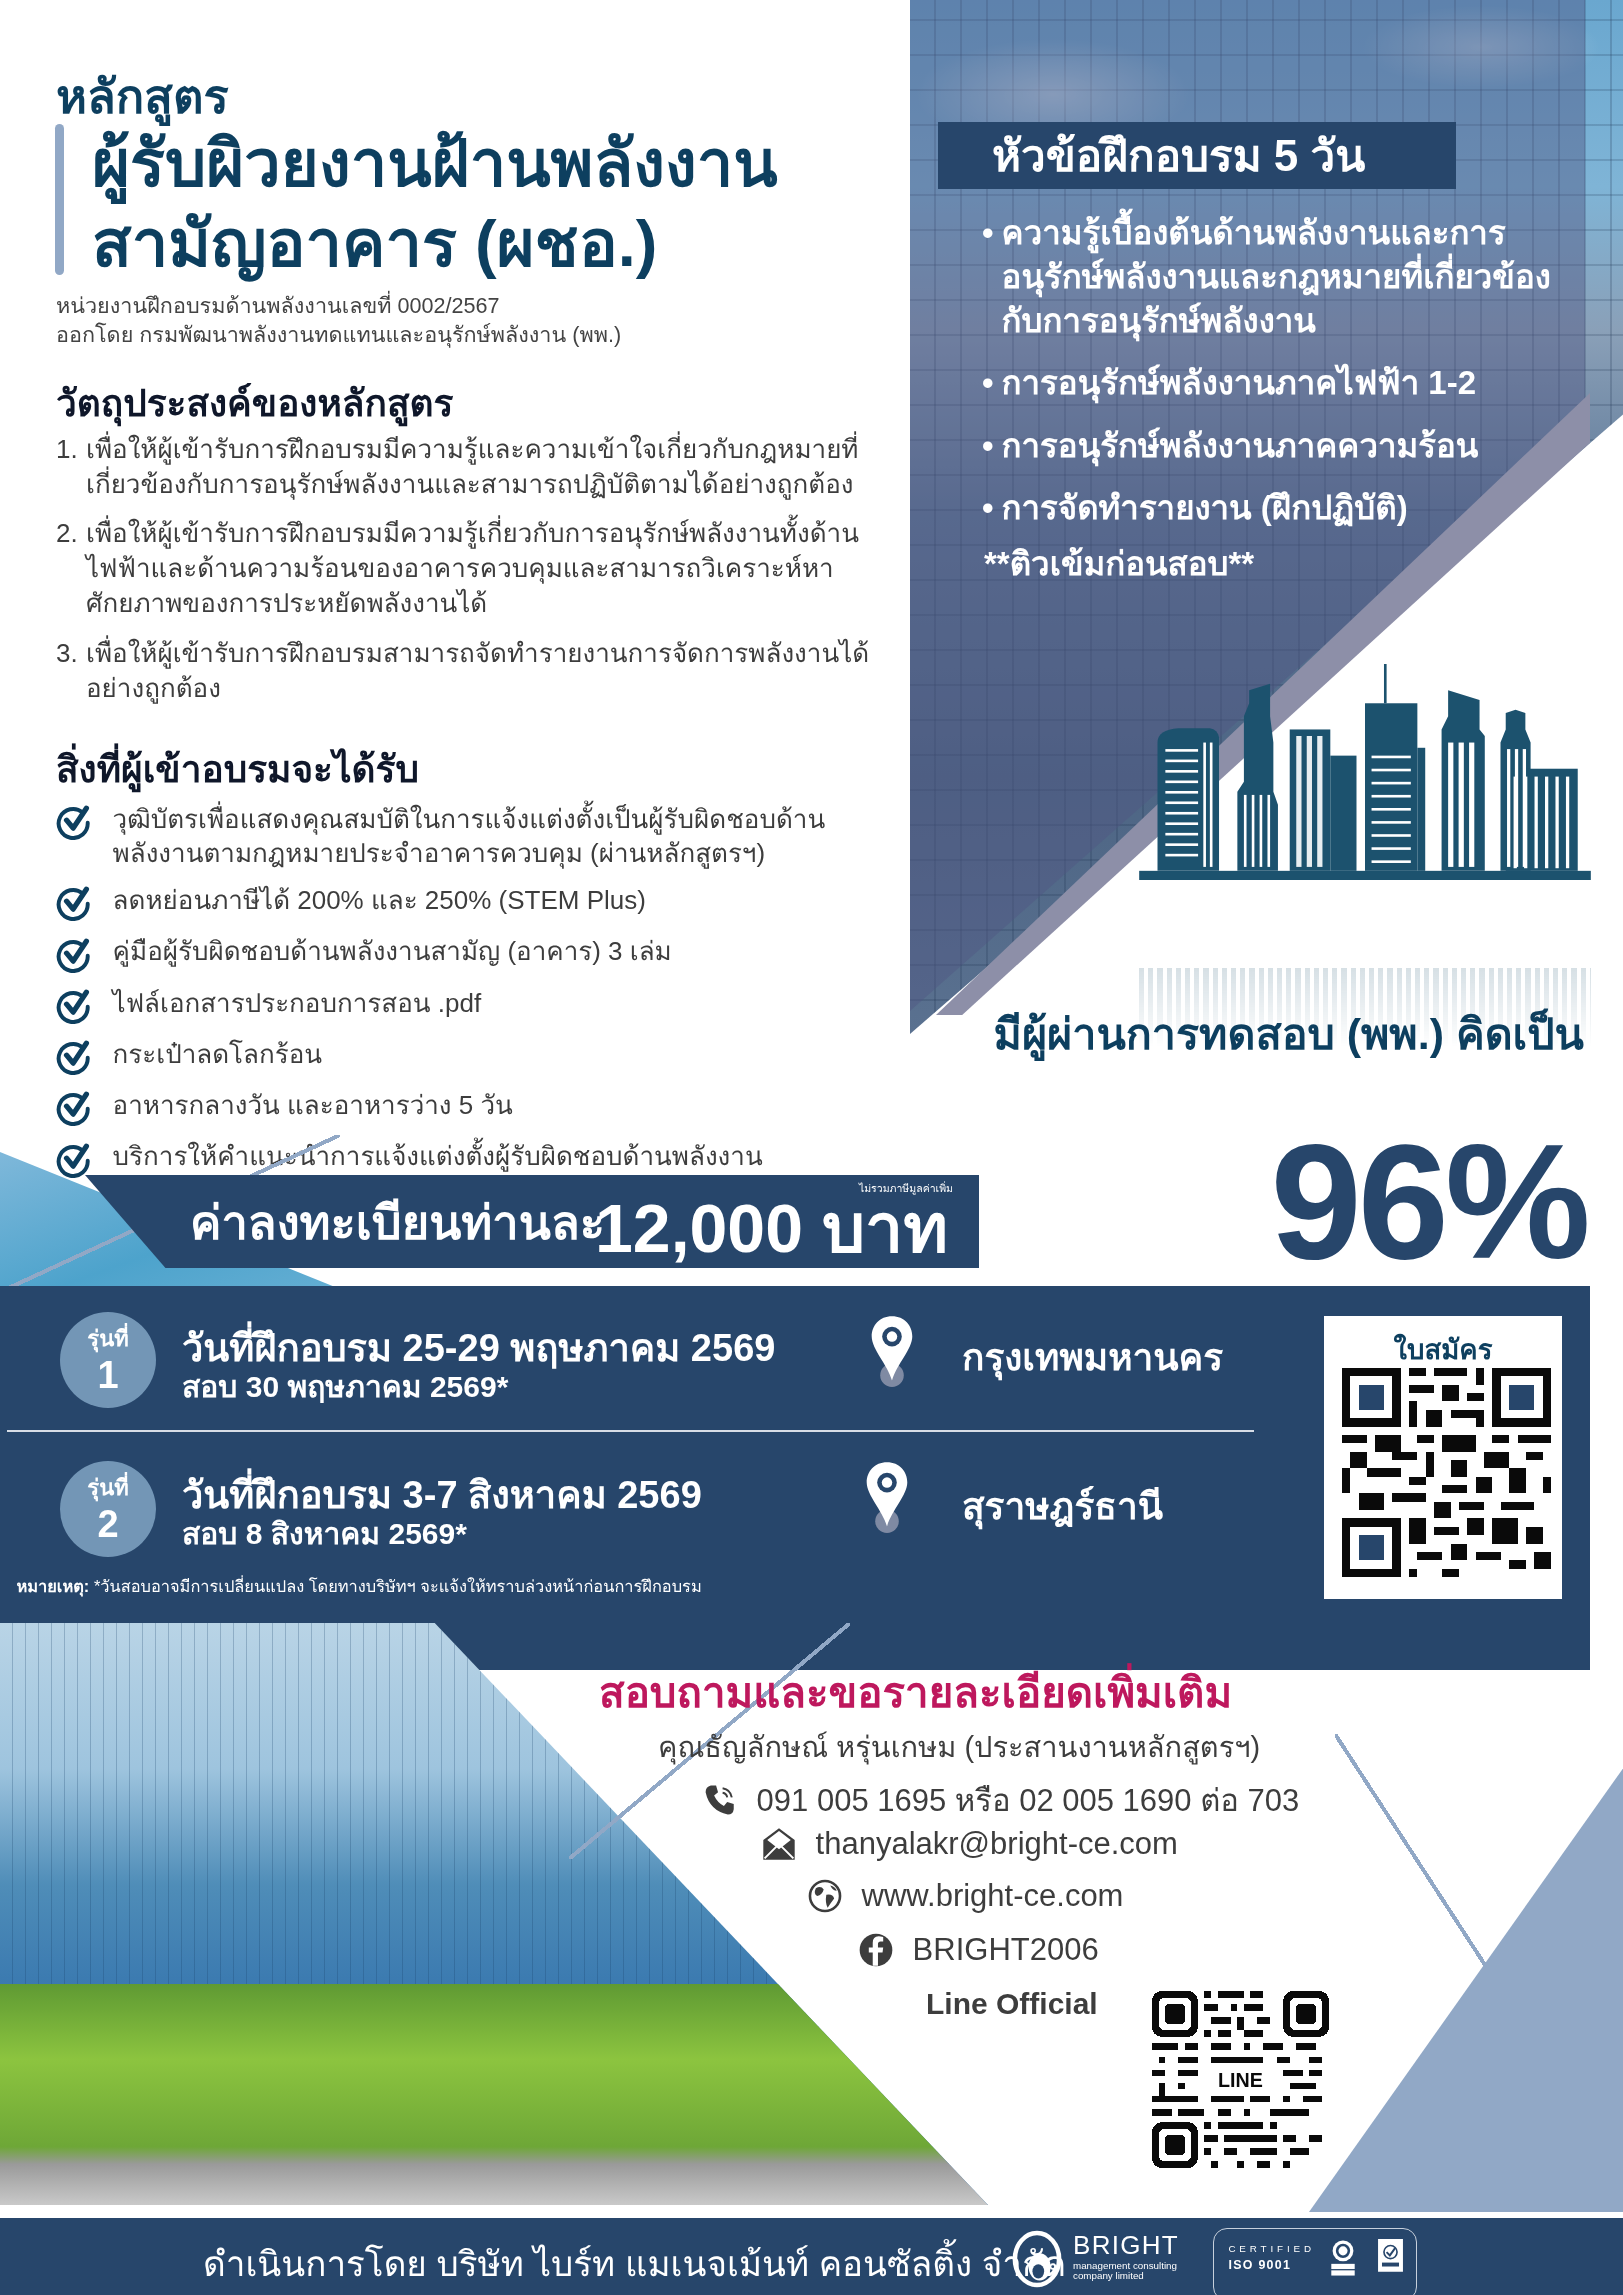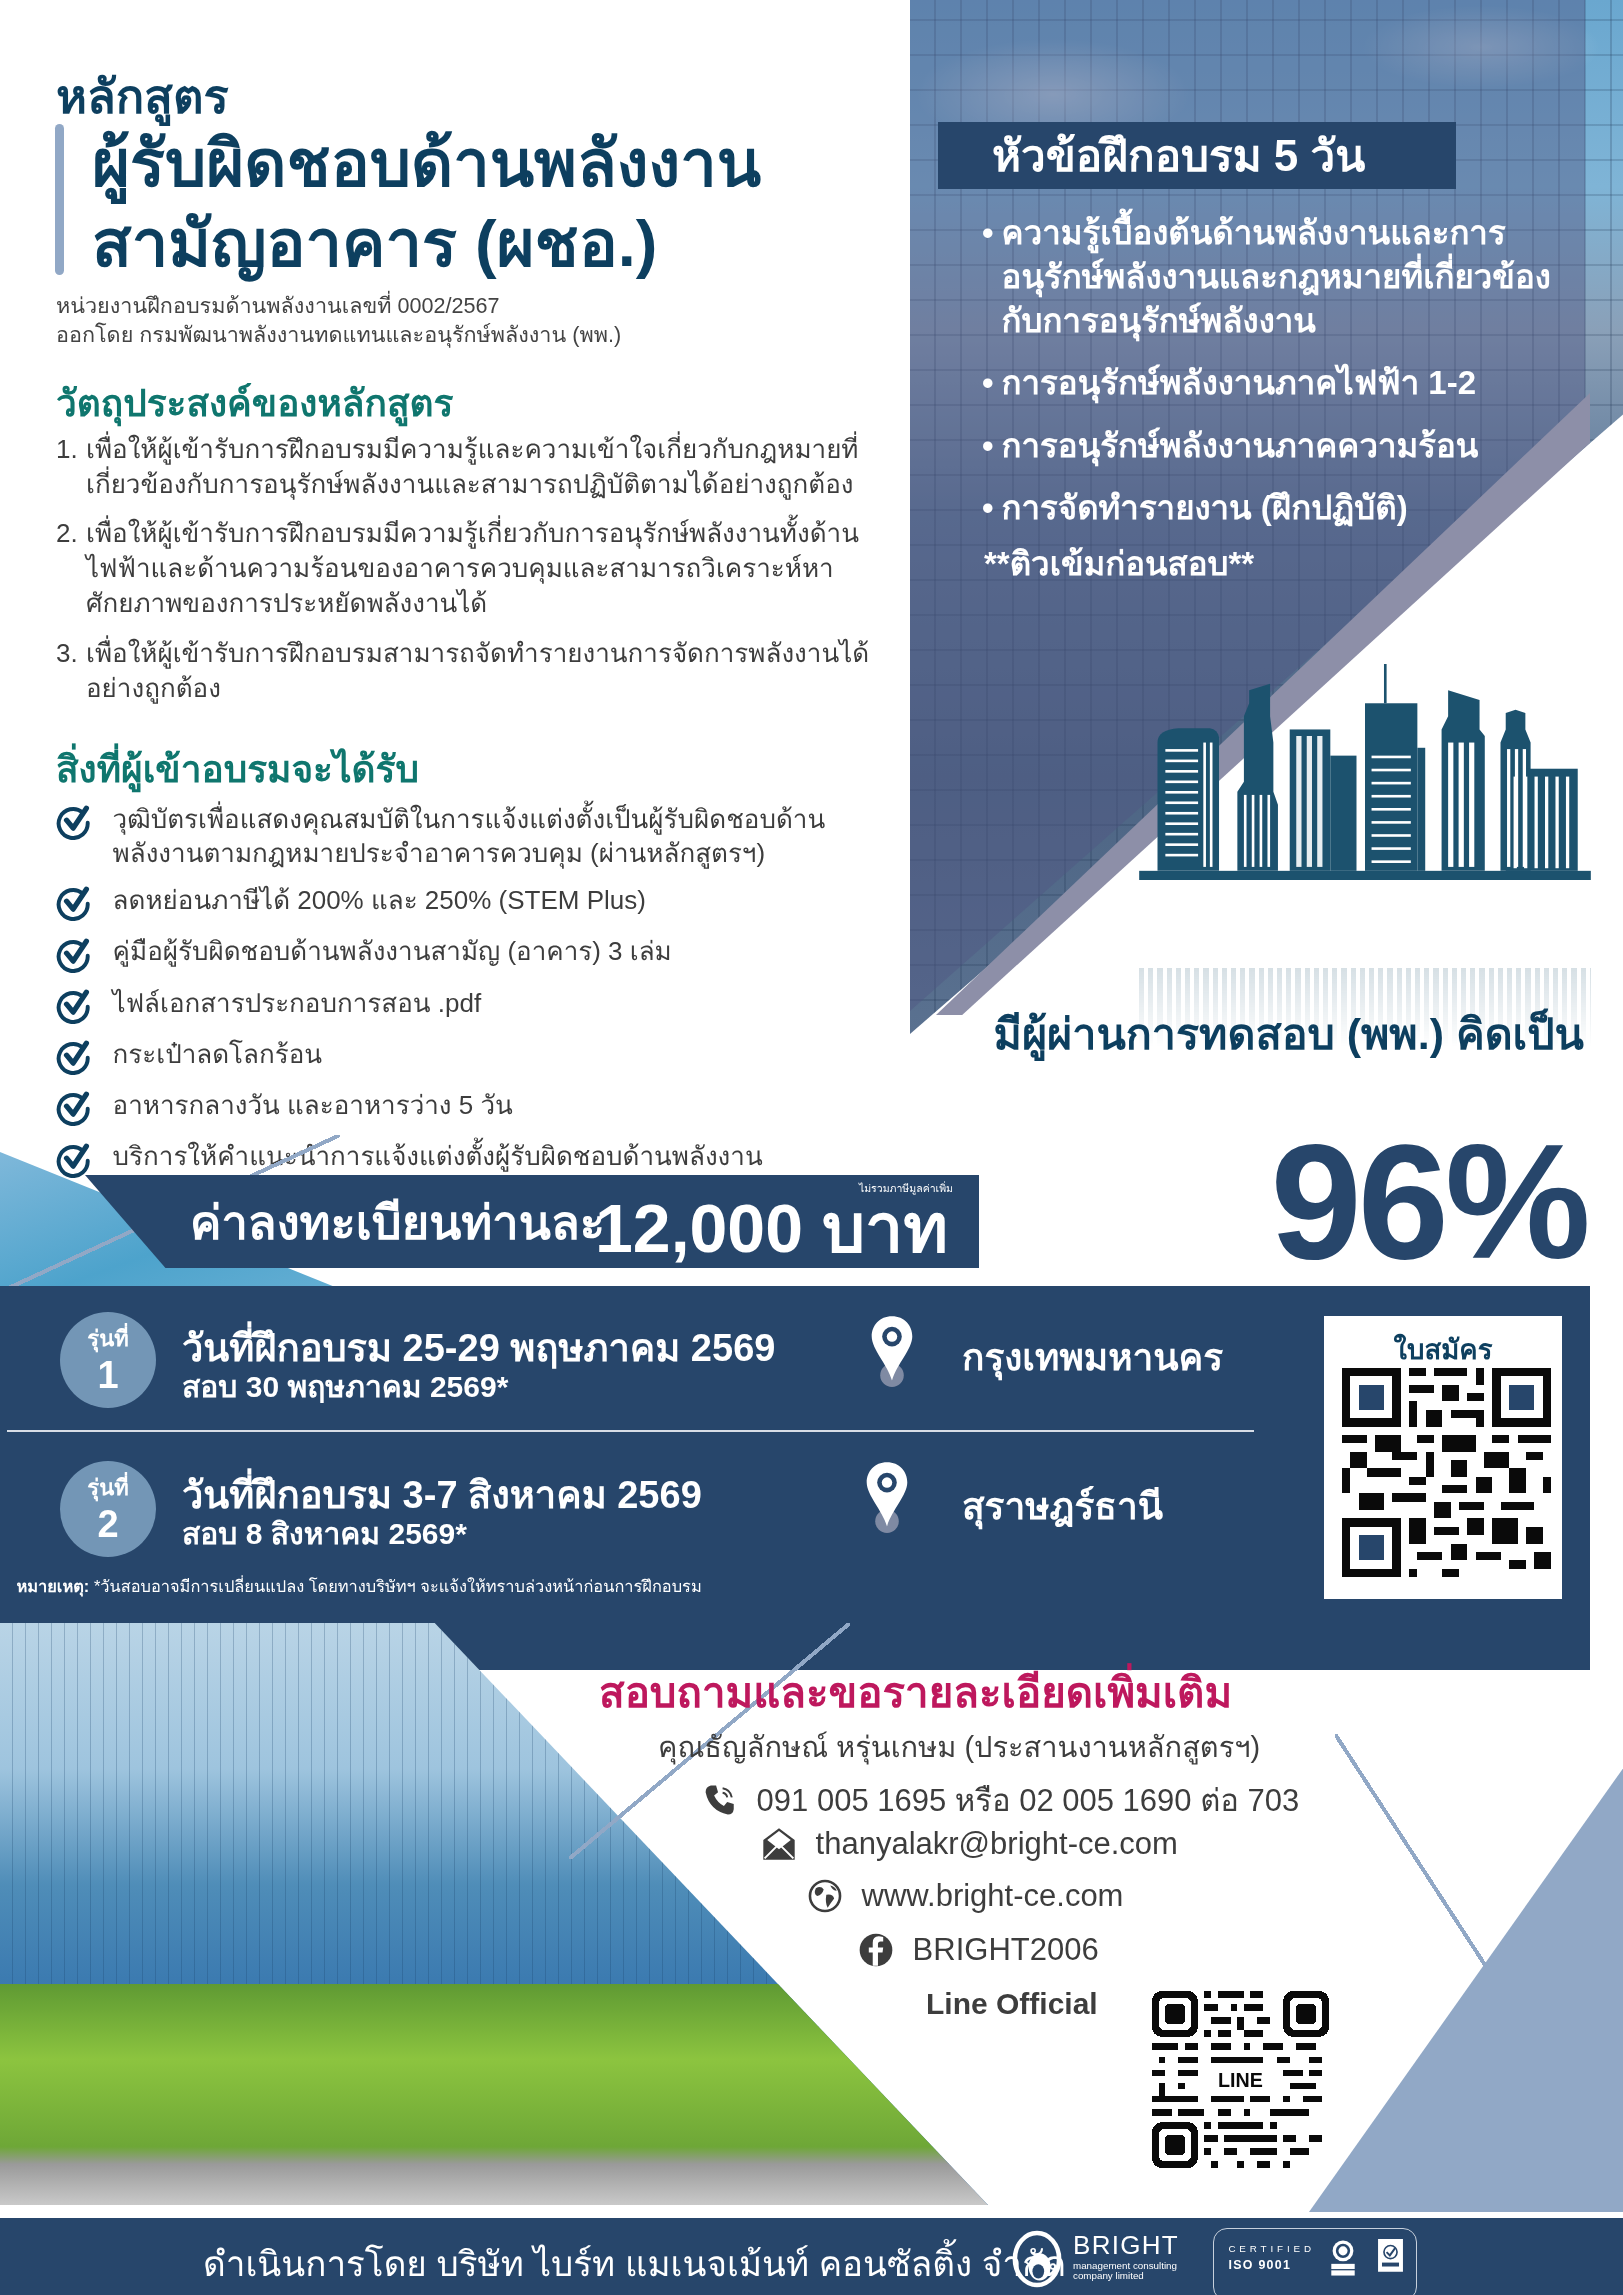--- a/index.html
+++ b/index.html
@@ -23,21 +23,21 @@
     clip-path:polygon(0 0,100% 0,100% 41%,0 100%);}
   .stripe-top{left:936px;top:393px;width:654px;height:622px;
     background:#8d8fa8;clip-path:polygon(100% 0,100% 8%,4% 100%,0 100%);}
 
   
   .kicker{left:56px;top:59px;font-size:47px;font-weight:700;color:#0d3f5f;}
   .title-bar{left:55px;top:124px;width:9.2px;height:151px;background:#91a8c6;border-radius:5.2px;}
   .title{left:92px;top:124px;font-size:65px;font-weight:700;color:#0d3f5f;line-height:80px;}
   .issuer{left:56px;top:291px;font-size:21.6px;color:#444;line-height:29.4px;}
 
-  .h2{font-size:37px;font-weight:700;color:#0f766e;}
+  .h2{font-size:37px;font-weight:700;color:#0f172a;}
   .objectives-title{left:56px;top:373px;}
   .objectives{left:56px;top:432px;width:831px;font-size:26px;line-height:35px;color:#3d3d3d;list-style:none;}
   .objectives li{display:flex;margin-bottom:14.4px;}
   .objectives .num{width:30px;flex:none;}
 
   .benefits-title{left:56px;top:739px;}
   .benefits{left:56px;top:802px;width:851px;font-size:26px;line-height:34px;color:#3d3d3d;list-style:none;}
   .benefits li{display:flex;align-items:flex-start;margin-bottom:13px;}
   .check{width:37px;height:37px;flex:none;margin-right:19.6px;margin-top:1.3px;}
 
@@ -125,21 +125,21 @@
 <body>
 
 <div class="abs photo-top"></div>
 <div class="abs photo-top-sky"></div>
 <div class="abs overlay-top"></div>
 <div class="abs stripe-top"></div>
 
 <div class="abs kicker">หลักสูตร</div>
 <div class="abs title-bar"></div>
 <div class="abs title">
-  <div>ผู้รับผิดชอบด้านพลังงาน</div>
+  <div>ผู้รับผิวยงานฝ้านพลังงาน</div>
   <div>สามัญอาคาร (ผชอ.)</div>
 </div>
 <div class="abs issuer">
   <div>หน่วยงานฝึกอบรมด้านพลังงานเลขที่ 0002/2567</div>
   <div>ออกโดย กรมพัฒนาพลังงานทดแทนและอนุรักษ์พลังงาน (พพ.)</div>
 </div>
 
 <div class="abs h2 objectives-title">วัตถุประสงค์ของหลักสูตร</div>
 <ol class="abs objectives">
   <li>

